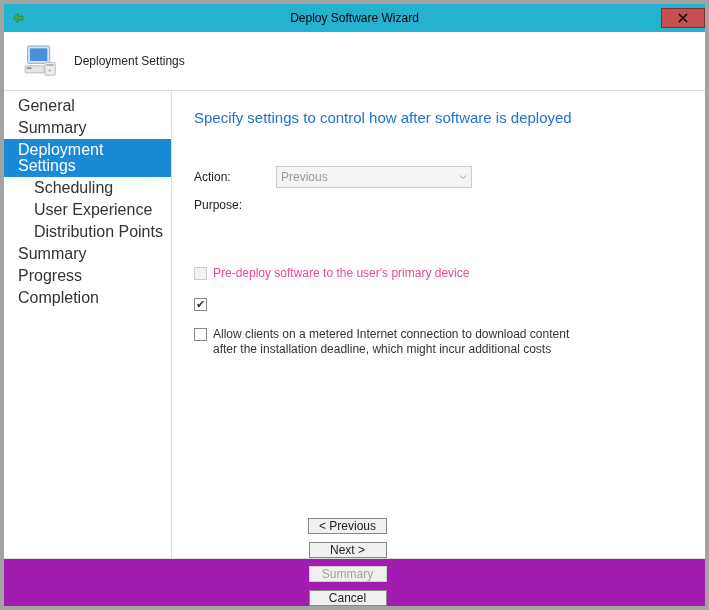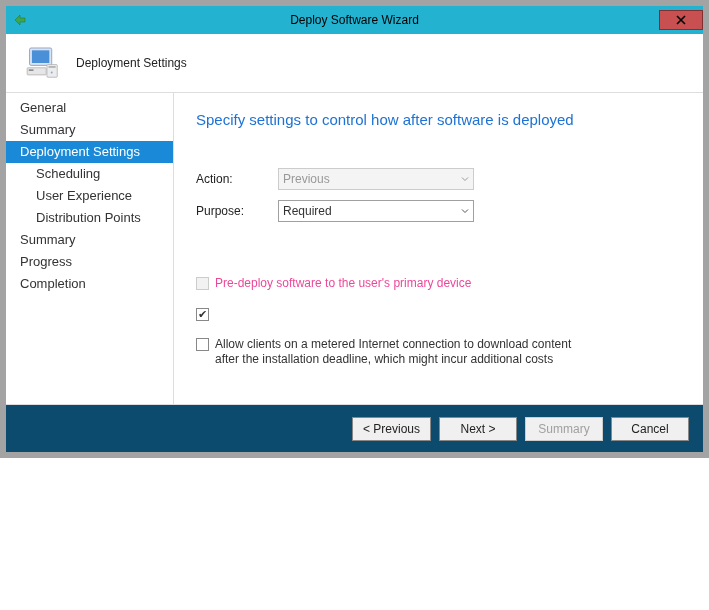--- a/index.html
+++ b/index.html
@@ -1,21 +1,21 @@
 <!DOCTYPE html>
 <html><head>
   <meta charset="utf-8">
   <style>
     * { box-sizing: border-box; margin: 0; padding: 0; }
     html, body { width: 709px; height: 610px; font-family: "Segoe UI", Tahoma, sans-serif; font-size: 12px; color: #333; }
     
     .window {
       width: 709px;
-      height: 458px;
-      border: 6px solid #a3a3a3;
+      height: 610px;
+      border: 4px solid #a3a3a3;
       background: #fff;
       display: flex;
       flex-direction: column;
     }
     
     .titlebar {
       height: 28px;
       background: #23b2cf;
       display: flex;
       align-items: center;
@@ -78,21 +78,21 @@
     }
     
     .sidebar {
       width: 168px;
       border-right: 1px solid #ddd;
       padding-top: 4px;
       background: #fff;
     }
     .sidebar-item {
       padding: 3px 8px 3px 14px;
-      font-size: 13px;
+      font-size: 16px;
       color: #333;
       cursor: default;
       line-height: 16px;
     }
     .sidebar-item.selected {
       background: #1989d8;
       color: #fff;
     }
     .sidebar-item.sub {
       padding-left: 30px;
@@ -177,21 +177,22 @@
     }
     
     .footer {
       height: 48px;
       border-top: 1px solid #ddd;
       display: flex;
       align-items: center;
       justify-content: flex-end;
       padding-right: 14px;
       gap: 8px;
-      background: #0c4a6e;
+      background: #a21caf;
+      flex-direction: column;
     }
     .btn {
       min-width: 78px;
       height: 24px;
       border: 1px solid #888;
       background: #f0f0f0;
       font-size: 12px;
       color: #222;
       display: flex;
       align-items: center;
@@ -261,28 +262,20 @@
           <span class="chev">
             <svg width="8" height="6" viewBox="0 0 8 6">
                 <path d="M1 1 L4 4 L7 1" fill="none" stroke="#999" stroke-width="1"></path>
               </svg>
           </span>
         </div>
       </div>
 
       <div class="form-row">
         <div class="form-label">Purpose:</div>
-        <div class="form-select">
-          <span>Required</span>
-          <span class="chev">
-            <svg width="8" height="6" viewBox="0 0 8 6">
-                <path d="M1 1 L4 4 L7 1" fill="none" stroke="#555" stroke-width="1"></path>
-              </svg>
-          </span>
-        </div>
       </div>
 
       <div class="checkbox-group">
         <div class="checkbox-row disabled">
           <div class="checkbox-box"></div>
           <div class="checkbox-label">Pre-deploy software to the user's primary device</div>
         </div>
         <div class="checkbox-row">
           <div class="checkbox-box">✔</div>
         </div>

